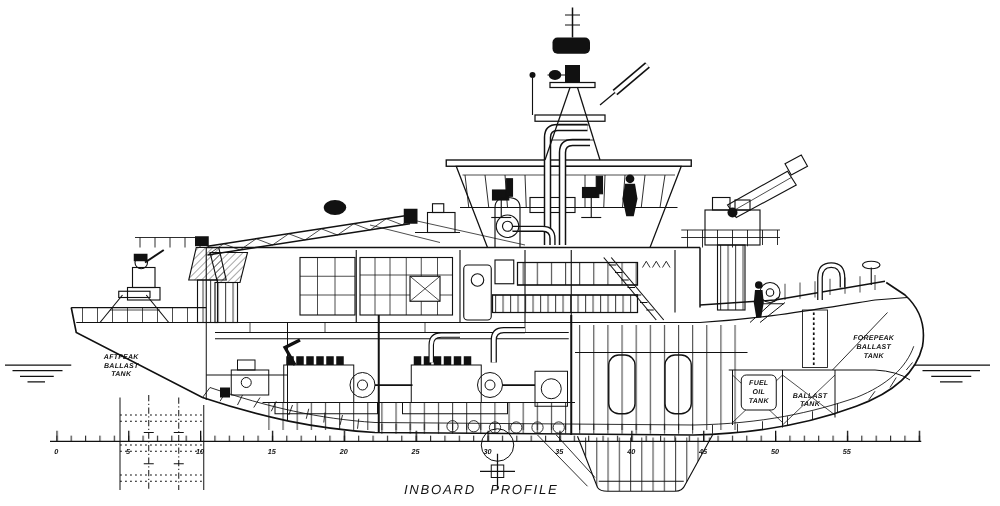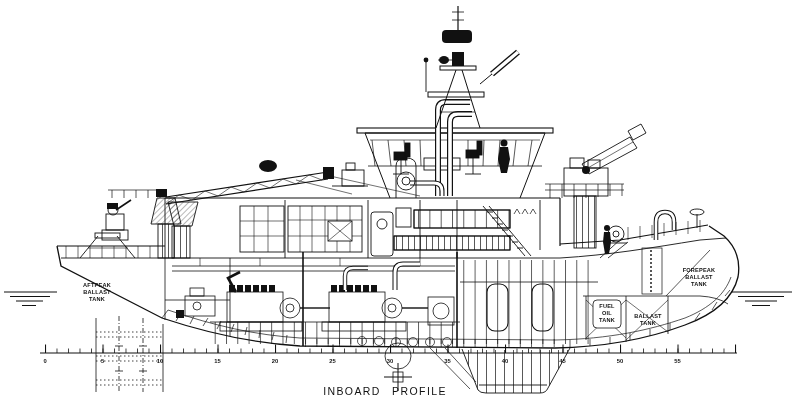--- a/index.html
+++ b/index.html
@@ -1,17 +1,17 @@
 <!DOCTYPE html>
 <html><head>
 <meta charset="utf-8">
 <style>
   html,body{margin:0;padding:0;background:#fff;}
   .sheet{position:relative;width:800px;height:405px;background:#ffffff;overflow:hidden;
-         font-family:"Liberation Sans", sans-serif;}
+         font-family:"Liberation Sans", sans-serif;font-style:italic;}
   svg{position:absolute;left:0;top:0;}
   text{font-family:"Liberation Sans", sans-serif; fill:#111;}
   .tanklabel{font-size:5.6px;font-weight:700;letter-spacing:.2px;text-anchor:middle;}
   .scalenum{font-size:5.8px;font-weight:700;text-anchor:middle;}
   .title{font-size:10.5px;font-weight:400;letter-spacing:1.4px;word-spacing:7px;text-anchor:middle;}
 </style>
 </head>
 <body>
 
 <div class="sheet">

